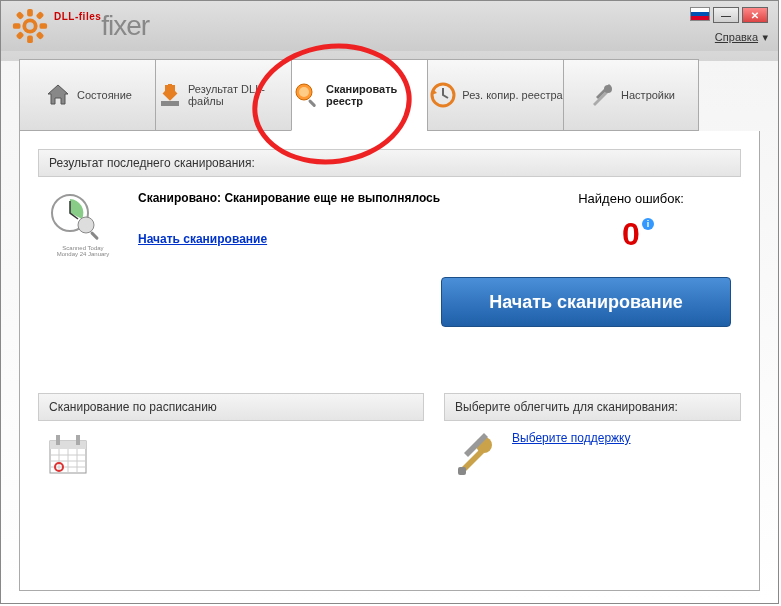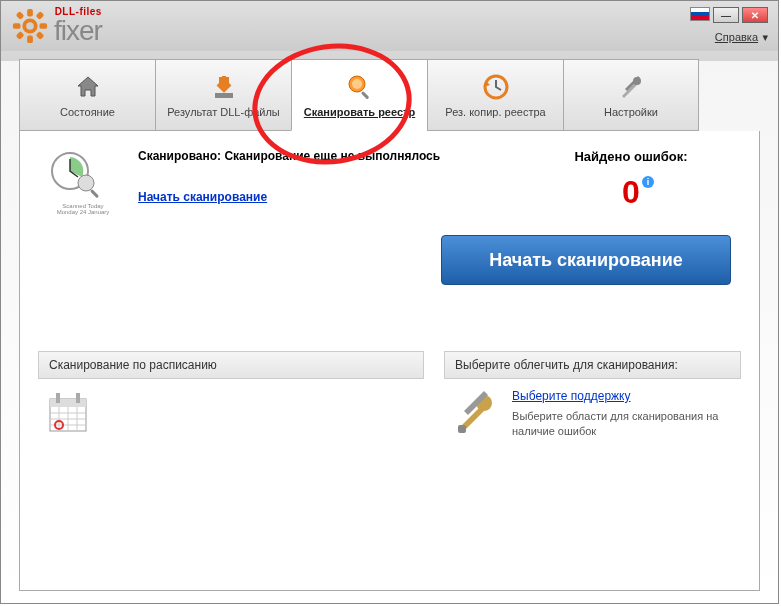--- a/index.html
+++ b/index.html
@@ -1,43 +1,43 @@
 <!DOCTYPE html>
 <html><head>
 <meta charset="utf-8">
 <style>
 * { margin: 0; padding: 0; box-sizing: border-box; font-family: Arial, sans-serif; }
 body { background: #fff; width: 781px; height: 606px; position: relative; }
 .window { border: 1px solid #888; width: 779px; height: 604px; background: linear-gradient(to bottom, #e8e8e8 0%, #d5d5d5 60px, #f5f5f5 60px, #ffffff 100%); position: relative; }
 .titlebar { height: 50px; display: flex; align-items: center; justify-content: space-between; padding: 0 10px; background: linear-gradient(to bottom, #e0e0e0, #cccccc); }
 .logo-area { display: flex; align-items: center; gap: 5px; }
 .logo-gear { width: 38px; height: 38px; }
-.logo-text { display: flex; flex-direction: column; line-height: 1; text-align: right; }
+.logo-text { display: flex; flex-direction: row; line-height: 1; }
 .logo-text .brand { font-size: 10px; color: #c00; font-weight: bold; letter-spacing: 0.5px; }
 .logo-text .fixer { font-size: 28px; color: #888; font-weight: 300; letter-spacing: -1px; }
 .title-right { display: flex; flex-direction: column; align-items: flex-end; gap: 4px; }
 .winbtns { display: flex; gap: 3px; }
 .winbtn { width: 26px; height: 16px; border: 1px solid #666; background: linear-gradient(to bottom, #f0f0f0, #d0d0d0); font-size: 10px; display: flex; align-items: center; justify-content: center; cursor: pointer; }
 .winbtn.close { background: linear-gradient(to bottom, #f88, #d44); color: #fff; font-weight: bold; }
 .flag { width: 20px; height: 14px; display: inline-block; background: linear-gradient(to bottom, #fff 33%, #0052b4 33%, #0052b4 66%, #d80027 66%); border: 1px solid #888; }
 .help-link { font-size: 11px; color: #333; text-decoration: underline; cursor: pointer; }
 .tabs { display: flex; padding: 8px 18px 0 18px; gap: 0; }
-.tab { flex: 0 0 auto; width: 136px; height: 72px; border: 1px solid #aaa; background: linear-gradient(to bottom, #f8f8f8, #dedede); display: flex; flex-direction: column; align-items: center; justify-content: center; gap: 4px; font-size: 11px; color: #444; cursor: pointer; border-right: none; }
+.tab { flex: 0 0 auto; width: 136px; height: 72px; border: 1px solid #aaa; background: linear-gradient(to bottom, #f8f8f8, #dedede); display: flex; flex-direction: row; align-items: center; justify-content: center; gap: 4px; font-size: 11px; color: #444; cursor: pointer; border-right: none; }
 .tab:last-child { border-right: 1px solid #aaa; text-align: center; }
-.tab.active { background: #fff; border-bottom: 1px solid #fff; font-weight: bold; color: #222; text-decoration: underline; }
+.tab.active { background: #fff; border-bottom: 1px solid #fff; font-weight: bold; color: #222; }
 .tab-icon { width: 30px; height: 30px; display: flex; align-items: center; justify-content: center; }
 .content { background: #fff; margin: 0 18px 18px 18px; border: 1px solid #aaa; border-top: none; padding: 18px; height: 460px; }
 .panel-header { background: linear-gradient(to bottom, #f5f5f5, #e5e5e5); border: 1px solid #ccc; padding: 6px 10px; font-size: 12px; color: #333; margin-bottom: 14px; }
 .scan-result { display: flex; gap: 20px; padding: 0 10px 20px 10px; }
 .scan-icon { flex: 0 0 70px; }
 .scan-info { flex: 1; }
 .scan-info .scanned { font-size: 12px; font-weight: bold; margin-bottom: 24px; }
 .scan-info .start-link { color: #0033cc; font-size: 12px; text-decoration: underline; font-weight: bold; cursor: pointer; }
 .errors-found { flex: 0 0 200px; text-align: center; }
-.errors-found .label { font-size: 13px; font-weight: bold; margin-bottom: 10px; }
+.errors-found .label { font-size: 13px; font-weight: normal; margin-bottom: 10px; }
 .errors-found .count { font-size: 32px; font-weight: bold; color: #d00; position: relative; display: inline-block; }
 .errors-found .info-badge { position: absolute; top: 2px; right: -14px; width: 12px; height: 12px; background: #3399ff; border-radius: 50%; color: #fff; font-size: 9px; display: flex; align-items: center; justify-content: center; font-weight: bold; }
 .big-button { float: right; width: 290px; height: 50px; background: linear-gradient(to bottom, #4a8fd8, #1e5fa8); border: 1px solid #1a4f8a; border-radius: 4px; color: #fff; font-size: 18px; font-weight: bold; display: flex; align-items: center; justify-content: center; cursor: pointer; margin-right: 10px; margin-bottom: 30px; }
 .clearfix::after { content: ""; display: table; clear: both; }
 .bottom-row { display: flex; gap: 20px; margin-top: 36px; }
 .bottom-panel { flex: 1; }
 .bottom-panel .panel-header { margin-bottom: 10px; }
 .bottom-content { display: flex; gap: 12px; padding: 0 6px; }
 .bottom-icon { flex: 0 0 50px; }
 .bottom-text .link { color: #0033cc; text-decoration: underline; font-size: 12px; cursor: pointer; display: block; margin-bottom: 6px; }
@@ -128,20 +128,21 @@
             <path d="M5 23 L18 10 L20 12 L7 25 Z" fill="#aaa"></path>
             <circle cx="20" cy="8" r="4" fill="#888"></circle>
             <path d="M23 5 L10 18 L8 16 L21 3 Z" fill="#888"></path>
           </svg>
       </div>
       <span>Настройки</span>
     </div>
   </div>
 
   <div class="content">
+    <div class="panel-header">Результат последнего сканирования:</div>
 
     <div class="scan-result">
       <div class="scan-icon">
         <svg width="60" height="50" viewBox="0 0 60 50">
           <circle cx="22" cy="22" r="18" fill="#fff" stroke="#999" stroke-width="2"></circle>
           <path d="M22 8 A14 14 0 0 1 34 28 L22 22 Z" fill="#8c8"></path>
           <path d="M22 10 L22 22 L30 28" stroke="#333" stroke-width="1.5" fill="none"></path>
           <circle cx="38" cy="34" r="8" fill="#ddd" stroke="#888"></circle>
           <rect x="44" y="40" width="10" height="3" rx="1.5" fill="#888" transform="rotate(45 44 40)"></rect>
         </svg>
@@ -194,21 +195,20 @@
           <div class="bottom-icon">
             <svg width="48" height="48" viewBox="0 0 48 48">
               <path d="M10 38 L30 18 L34 22 L14 42 Z" fill="#c9a24a"></path>
               <circle cx="34" cy="14" r="8" fill="#c9a24a"></circle>
               <path d="M38 6 L18 26 L14 22 L34 2 Z" fill="#999"></path>
               <rect x="8" y="36" width="8" height="8" rx="2" fill="#888"></rect>
             </svg>
           </div>
           <div class="bottom-text">
             <a class="link">Выберите поддержку</a>
-            <div class="desc">Выберите области для сканирования на наличие ошибок</div>
           </div>
         </div>
       </div>
     </div>
   </div>
 
   <div class="red-circle"></div>
 </div>
 
 </body></html>

